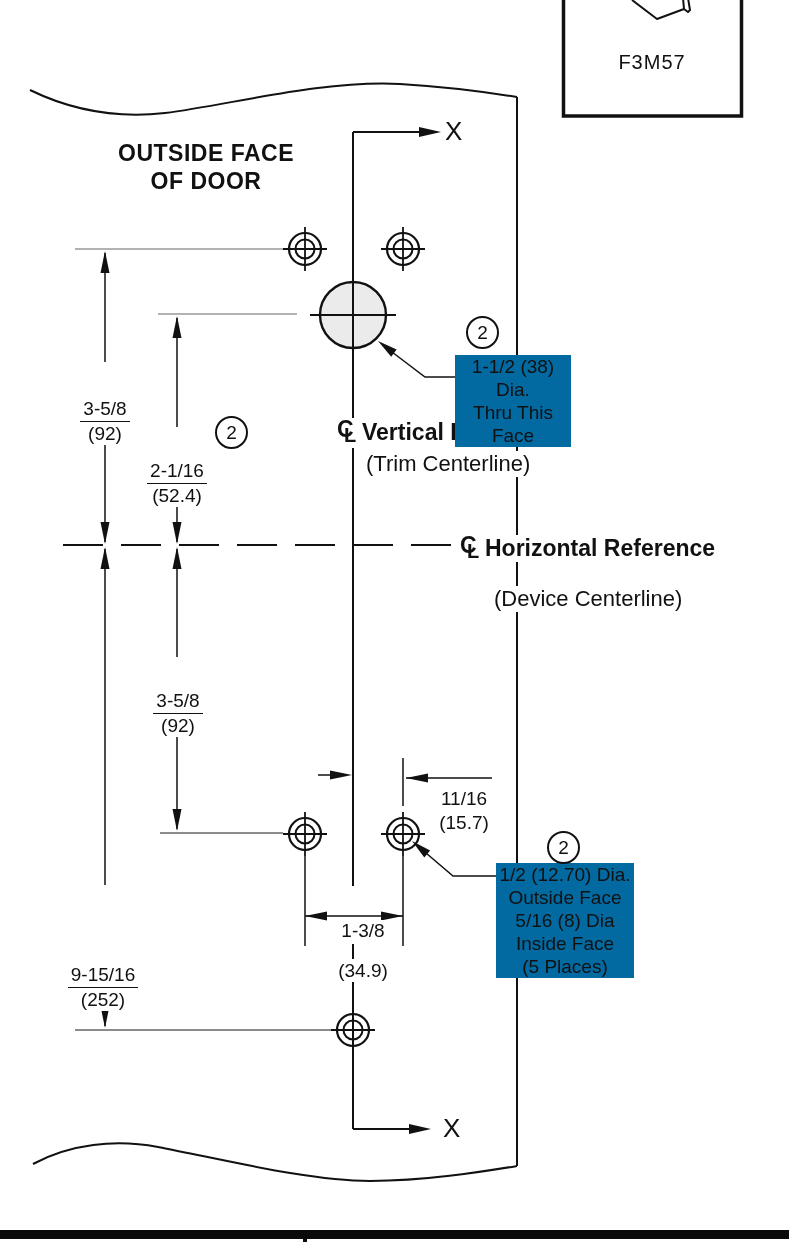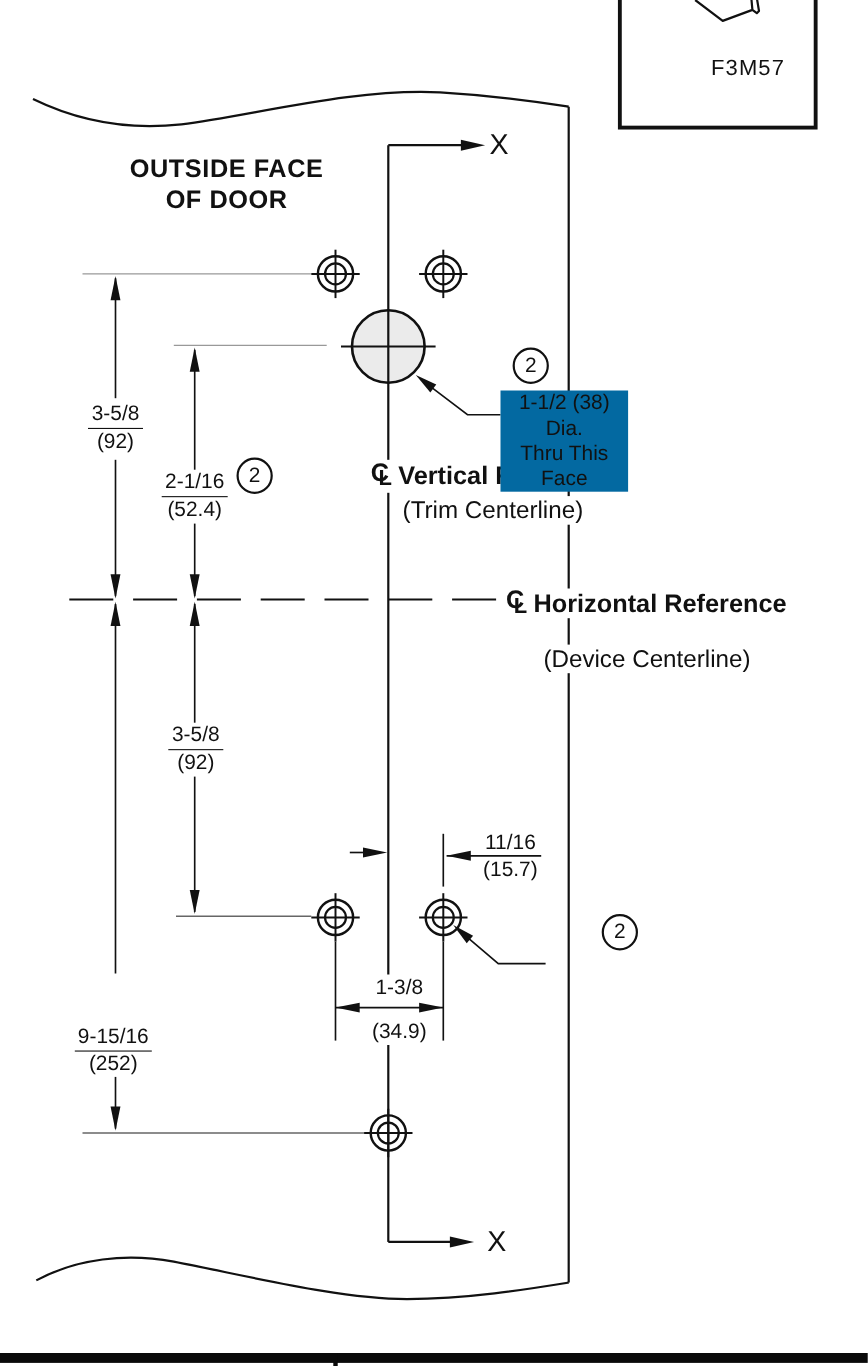--- a/index.html
+++ b/index.html
@@ -8,29 +8,29 @@
     font-family:"Liberation Sans", sans-serif;color:#111;
   }
   svg.lines{position:absolute;left:0;top:0;z-index:1;}
   .txt{position:absolute;z-index:2;white-space:nowrap;}
   .bgw{background:#ffffff;}
   .face-label{left:92px;top:139px;width:228px;text-align:center;
     font-size:23px;font-weight:bold;line-height:28px;letter-spacing:.5px;}
   .axis-x{font-size:26px;font-weight:normal;}
   .axis-x-top{left:445px;top:116px;}
   .axis-x-bottom{left:443px;top:1113px;}
-  .f3m57{left:590px;top:51px;width:180px;text-align:center;font-size:20px;letter-spacing:1px;}
+  .f3m57{left:562px;top:51px;width:180px;text-align:center;font-size:20px;letter-spacing:1px;}
   
   .clsym{position:absolute;width:21px;height:30px;z-index:3;background:#fff;}
   .clsym .c{position:absolute;left:0;top:-2px;font-size:23px;font-weight:bold;line-height:26px;}
   .clsym .l{position:absolute;left:7px;top:5px;font-size:20px;font-weight:bold;line-height:24px;}
   .ref-title{font-size:23px;font-weight:bold;padding:0 3px;}
   .ref-sub{font-size:22px;padding:0 3px;}
   .dim{position:absolute;z-index:2;text-align:center;font-size:19px;line-height:22px;background:#fff;}
-  .dim .frac{display:inline-block;padding:0 3px 1px 3px;}
+  .dim .frac{display:inline-block;padding:0 3px 1px 3px;margin-top:32px;}
   .dim .frac.ul{border-bottom:1.6px solid #111;}
   .dim .mm{display:block;padding-top:1px;}
   .badge{position:absolute;z-index:3;width:29px;height:29px;border:2.5px solid #111;border-radius:50%;
     background:#fff;text-align:center;font-size:19px;line-height:29px;}
   .callout{position:absolute;z-index:2;text-align:center;font-size:19px;line-height:23px;background:#0369a1;}
 </style>
 </head>
 <body>
 
 <div class="canvas">
@@ -204,14 +204,21 @@
     <span class="mm bgw" style="margin-top:16px;">(34.9)</span>
   </div>
 
   <div class="badge" style="left:466px;top:316px;">2</div>
   <div class="callout" style="left:455px;top:355px;width:116px;">
     <div>1-1/2 (38) Dia.</div>
     <div>Thru This Face</div>
   </div>
 
   <div class="badge" style="left:547px;top:831px;">2</div>
+  <div class="callout" style="left:496px;top:863px;width:138px;">
+    <div>1/2 (12.70) Dia.</div>
+    <div>Outside Face</div>
+    <div>5/16 (8) Dia</div>
+    <div>Inside Face</div>
+    <div>(5 Places)</div>
+  </div>
 
 </div>
 
 </body></html>

